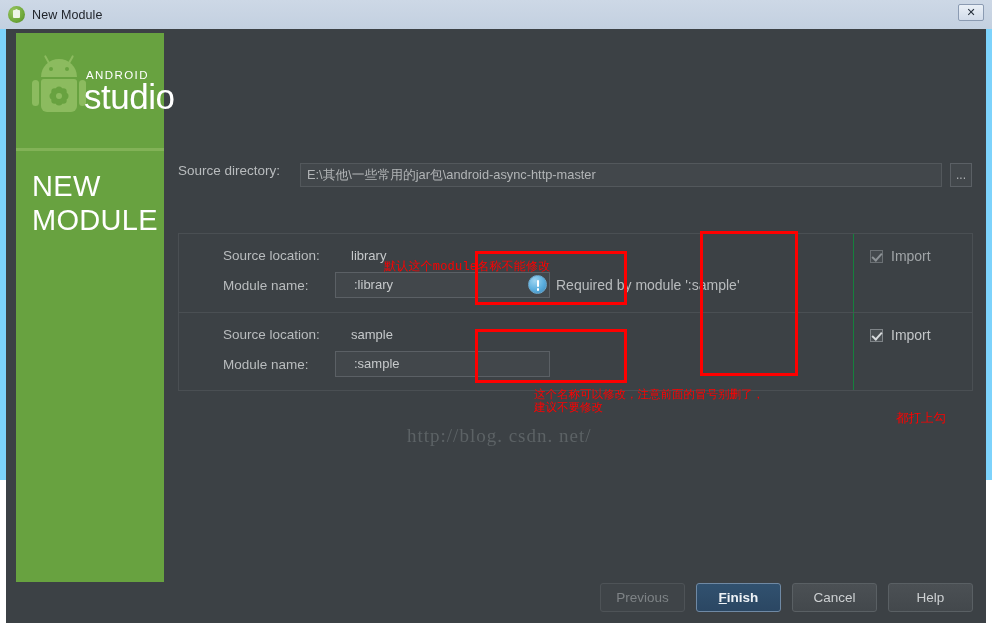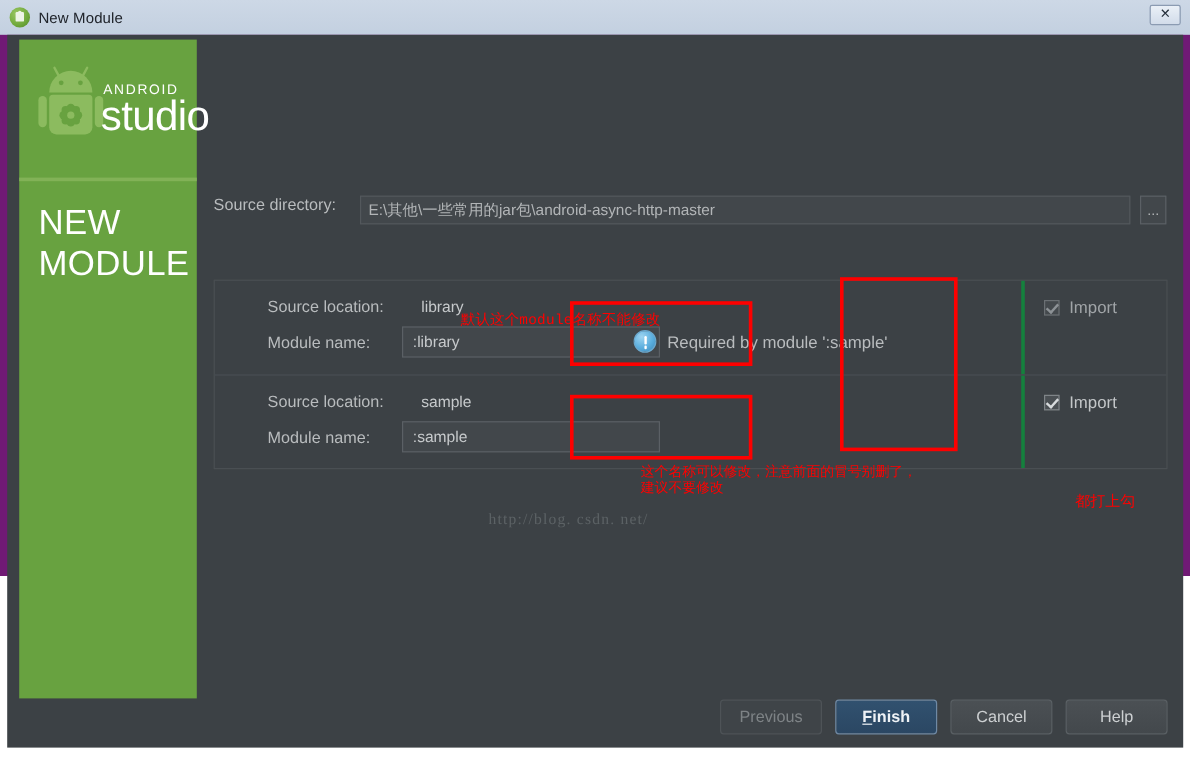--- a/index.html
+++ b/index.html
@@ -12,21 +12,21 @@
     height: 636px;
     overflow: hidden;
     font-family: "Liberation Sans", sans-serif;
   }
 
   
   .window {
     position: relative;
     width: 992px;
     height: 480px;
-    background: #701a75;
+    background: #7dd3fc;
     box-sizing: border-box;
   }
 
   
   .titlebar {
     position: absolute;
     left: 0; top: 0;
     width: 992px;
     height: 29px;
     background: linear-gradient(to bottom, #cdd8e6 0%, #c8d4e3 50%, #c3d0e0 100%);
@@ -317,26 +317,26 @@
   }
   .name-input {
     width: 215px;
     height: 26px;
     background: #42474b;
     border: 1px solid #5b6065;
     box-sizing: border-box;
     color: #c6c9cb;
     font-size: 13px;
     line-height: 24px;
-    padding: 0 8px;
+    padding: 0 18px;
   }
   .import-cell {
     width: 118px;
     flex: none;
-    border-left: 3px solid #15803d;
+    border-left: 1px solid #15803d;
     position: relative;
     text-align: right;
   }
   .import-box {
     position: absolute;
     left: 16px;
     top: 14px;
     display: flex;
     align-items: center;
   }
@@ -411,21 +411,21 @@
     font-size: 14px;
     color: #b9bcbe;
   }
 
   
   .watermark {
     position: absolute;
     left: 228px;
     top: 112px;
     font-family: "Liberation Serif", serif;
-    font-size: 13px;
+    font-size: 19px;
     letter-spacing: 1px;
     color: #5c6265;
     white-space: nowrap;
   }
 
   
   .ann-box {
     position: absolute;
     border: 3px solid #fe0000;
     box-sizing: border-box;

